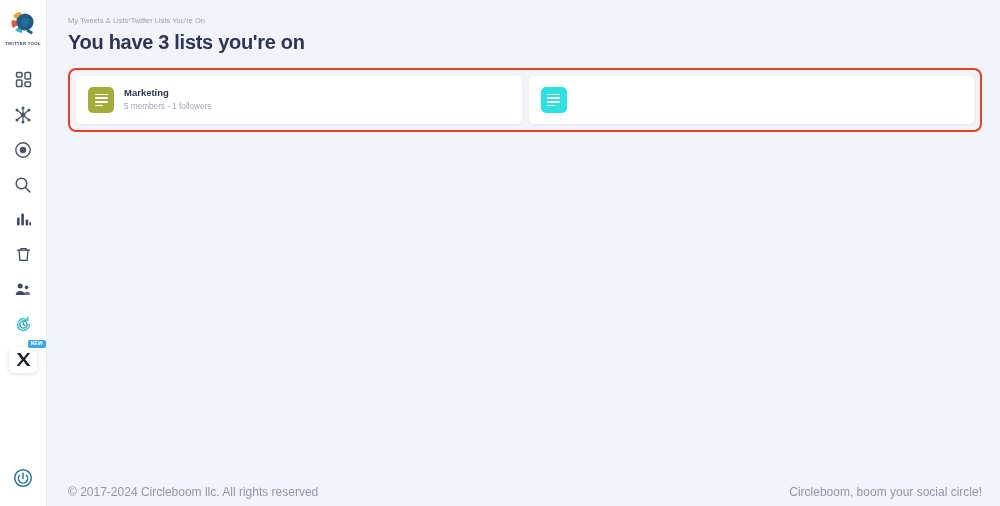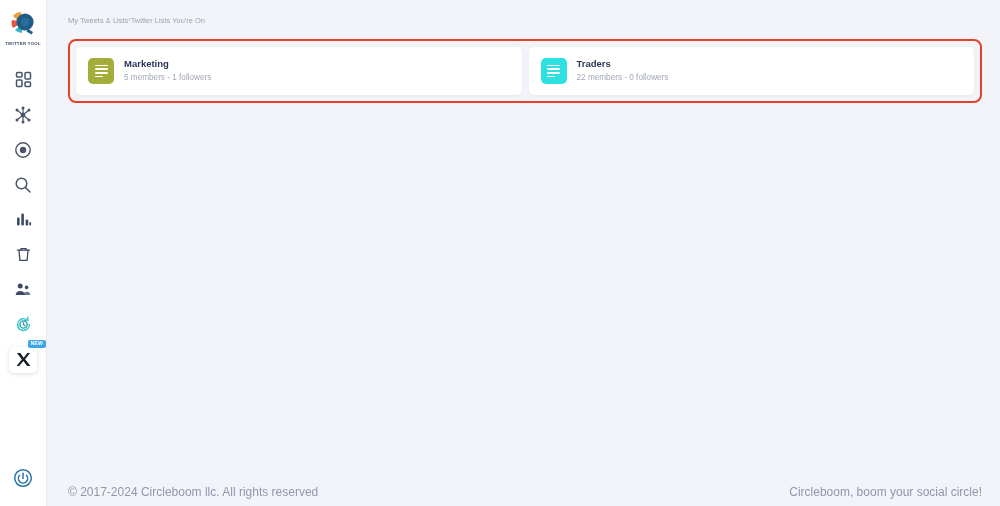--- a/index.html
+++ b/index.html
@@ -269,20 +269,21 @@
   <section class="main">
 
     <div class="content">
 
       <div class="breadcrumb">
         <a>My Tweets &amp; Lists</a>
         <span class="sep">›</span>
         <span>Twitter Lists You're On</span>
       </div>
 
+      <h1 class="page-title">You have 3 lists you're on</h1>
 
       <div class="lists-highlight">
 
         <div class="list-card">
           <div class="list-icon" style="background:#a3ad3a">
             <div class="lines">
                 <span></span>
                 <span></span>
                 <span></span>
                 <span></span>
@@ -296,24 +297,20 @@
 
         <div class="list-card">
           <div class="list-icon" style="background:#2fe0e0">
             <div class="lines">
                 <span></span>
                 <span></span>
                 <span></span>
                 <span></span>
               </div>
           </div>
-          <div class="list-text">
-            <div class="list-name">Traders</div>
-            <div class="list-meta">22 members - 0 followers</div>
-          </div>
         </div>
 
 
       </div>
     </div>
 
     <footer class="footer">
       <span class="footer-copy">© 2017-2024 Circleboom llc. All rights reserved</span>
       <span class="footer-tag">Circleboom, boom your social circle!</span>
     </footer>

